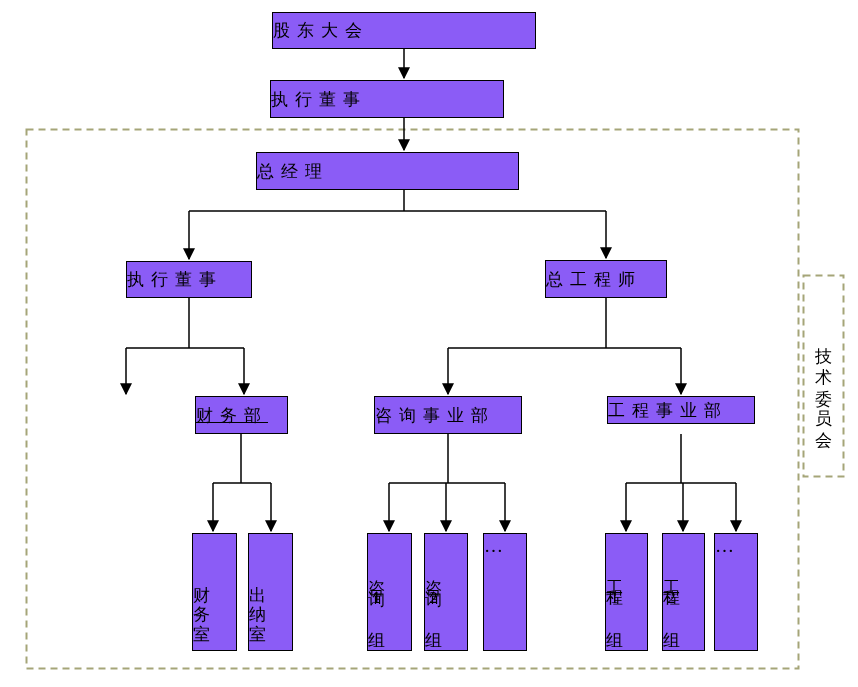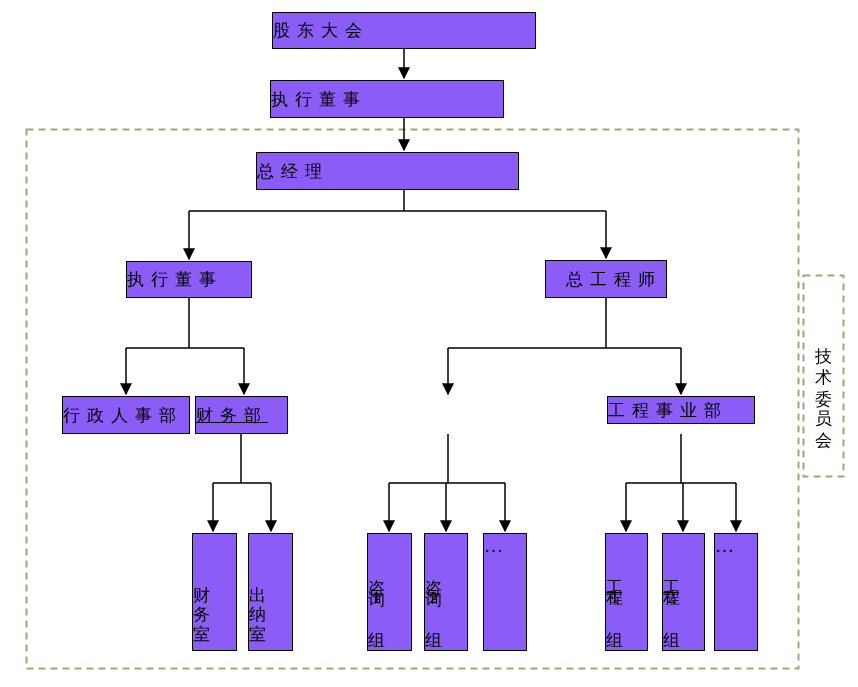--- a/index.html
+++ b/index.html
@@ -61,21 +61,21 @@
     text-orientation: upright;
     letter-spacing: 21px;
     margin-bottom: -21px;
     white-space: nowrap;
   }
   
   .n-shm { left:272px; top:12px;  width:264px; height:37px; }
   .n-dir { left:270px; top:80px;  width:234px; height:38px; }
   .n-gm  { left:256px; top:152px; width:263px; height:38px; }
   .n-dgm { left:126px; top:261px; width:126px; height:37px; }
-  .n-ce  { left:545px; top:260px; width:122px; height:38px;padding-left:20px; }
+  .n-ce  { left:545px; top:260px; width:122px; height:38px; }
   .n-hr  { left:62px;  top:396px; width:128px; height:38px; }
   .n-fin { left:195px; top:396px; width:93px;  height:38px;text-decoration:underline; }
   .n-con { left:374px; top:396px; width:148px; height:38px; }
   .n-eng { left:607px; top:396px; width:148px; height:28px; }
   .n-fo  { left:192px; top:533px; width:45px;  height:118px; }
   .n-ca  { left:248px; top:533px; width:45px;  height:118px; }
   .n-c1  { left:367px; top:533px; width:45px;  height:118px; }
   .n-c2  { left:424px; top:533px; width:44px;  height:118px; }
   .n-cm  { left:483px; top:533px; width:44px;  height:118px; }
   .n-e1  { left:605px; top:533px; width:43px;  height:118px; }
@@ -151,28 +151,28 @@
   </div>
 
   <div class="node h n-dgm">
     <span class="lbl">执行董事</span>
   </div>
 
   <div class="node h n-ce">
     <span class="lbl">总工程师</span>
   </div>
 
-  <div class="node h n-hr">
-    <span class="lbl">行政人事部</span>
-  </div>
 
   <div class="node h n-fin">
     <span class="lbl">财务部</span>
   </div>
 
+  <div class="node h n-con">
+    <span class="lbl">咨询事业部</span>
+  </div>
 
   <div class="node h n-eng">
     <span class="lbl">工程事业部</span>
   </div>
 
   <div class="node v v3 n-fo">
     <span class="lbl">财务室</span>
   </div>
 
   <div class="node v v3 n-ca">

